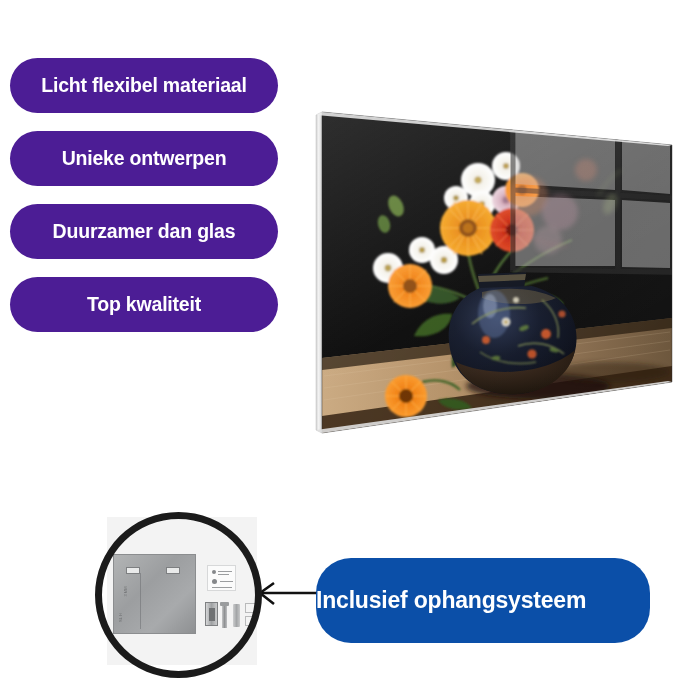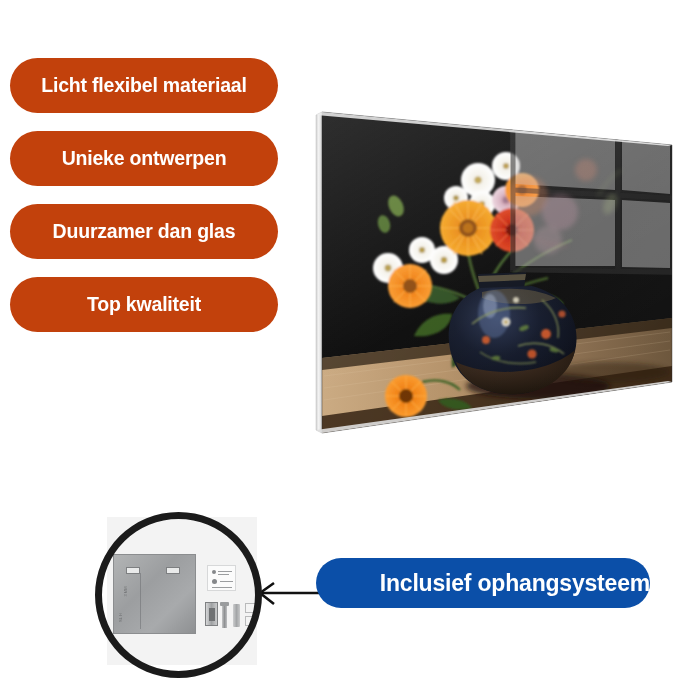--- a/index.html
+++ b/index.html
@@ -19,21 +19,21 @@
   #feature-list {
     position: absolute;
     left: 10px;
     top: 58px;
     width: 268px;
   }
   .badge {
     width: 268px;
     height: 55px;
     border-radius: 28px;
-    background: #c2410c;
+    background: #4c1d95;
     display: flex;
     align-items: center;
     justify-content: center;
     margin-bottom: 18px;
     box-sizing: border-box;
     padding: 0 14px;
   }
   .badge-label {
     color: #ffffff;
     font-size: 19.5px;
@@ -42,26 +42,26 @@
     white-space: nowrap;
     text-align: center;
   }
 
   
   #callout-badge {
     position: absolute;
     left: 316px;
     top: 558px;
     width: 334px;
-    height: 50px;
+    height: 85px;
     border-radius: 35px;
     background: #0b4fa8;
     display: flex;
     align-items: center;
-    justify-content: flex-end;
+    justify-content: flex-start;
     box-sizing: border-box;
   }
   #callout-badge .badge-label {
     font-size: 23px;
   }
 
   
   #callout-arrow {
     position: absolute;
     left: 252px;

